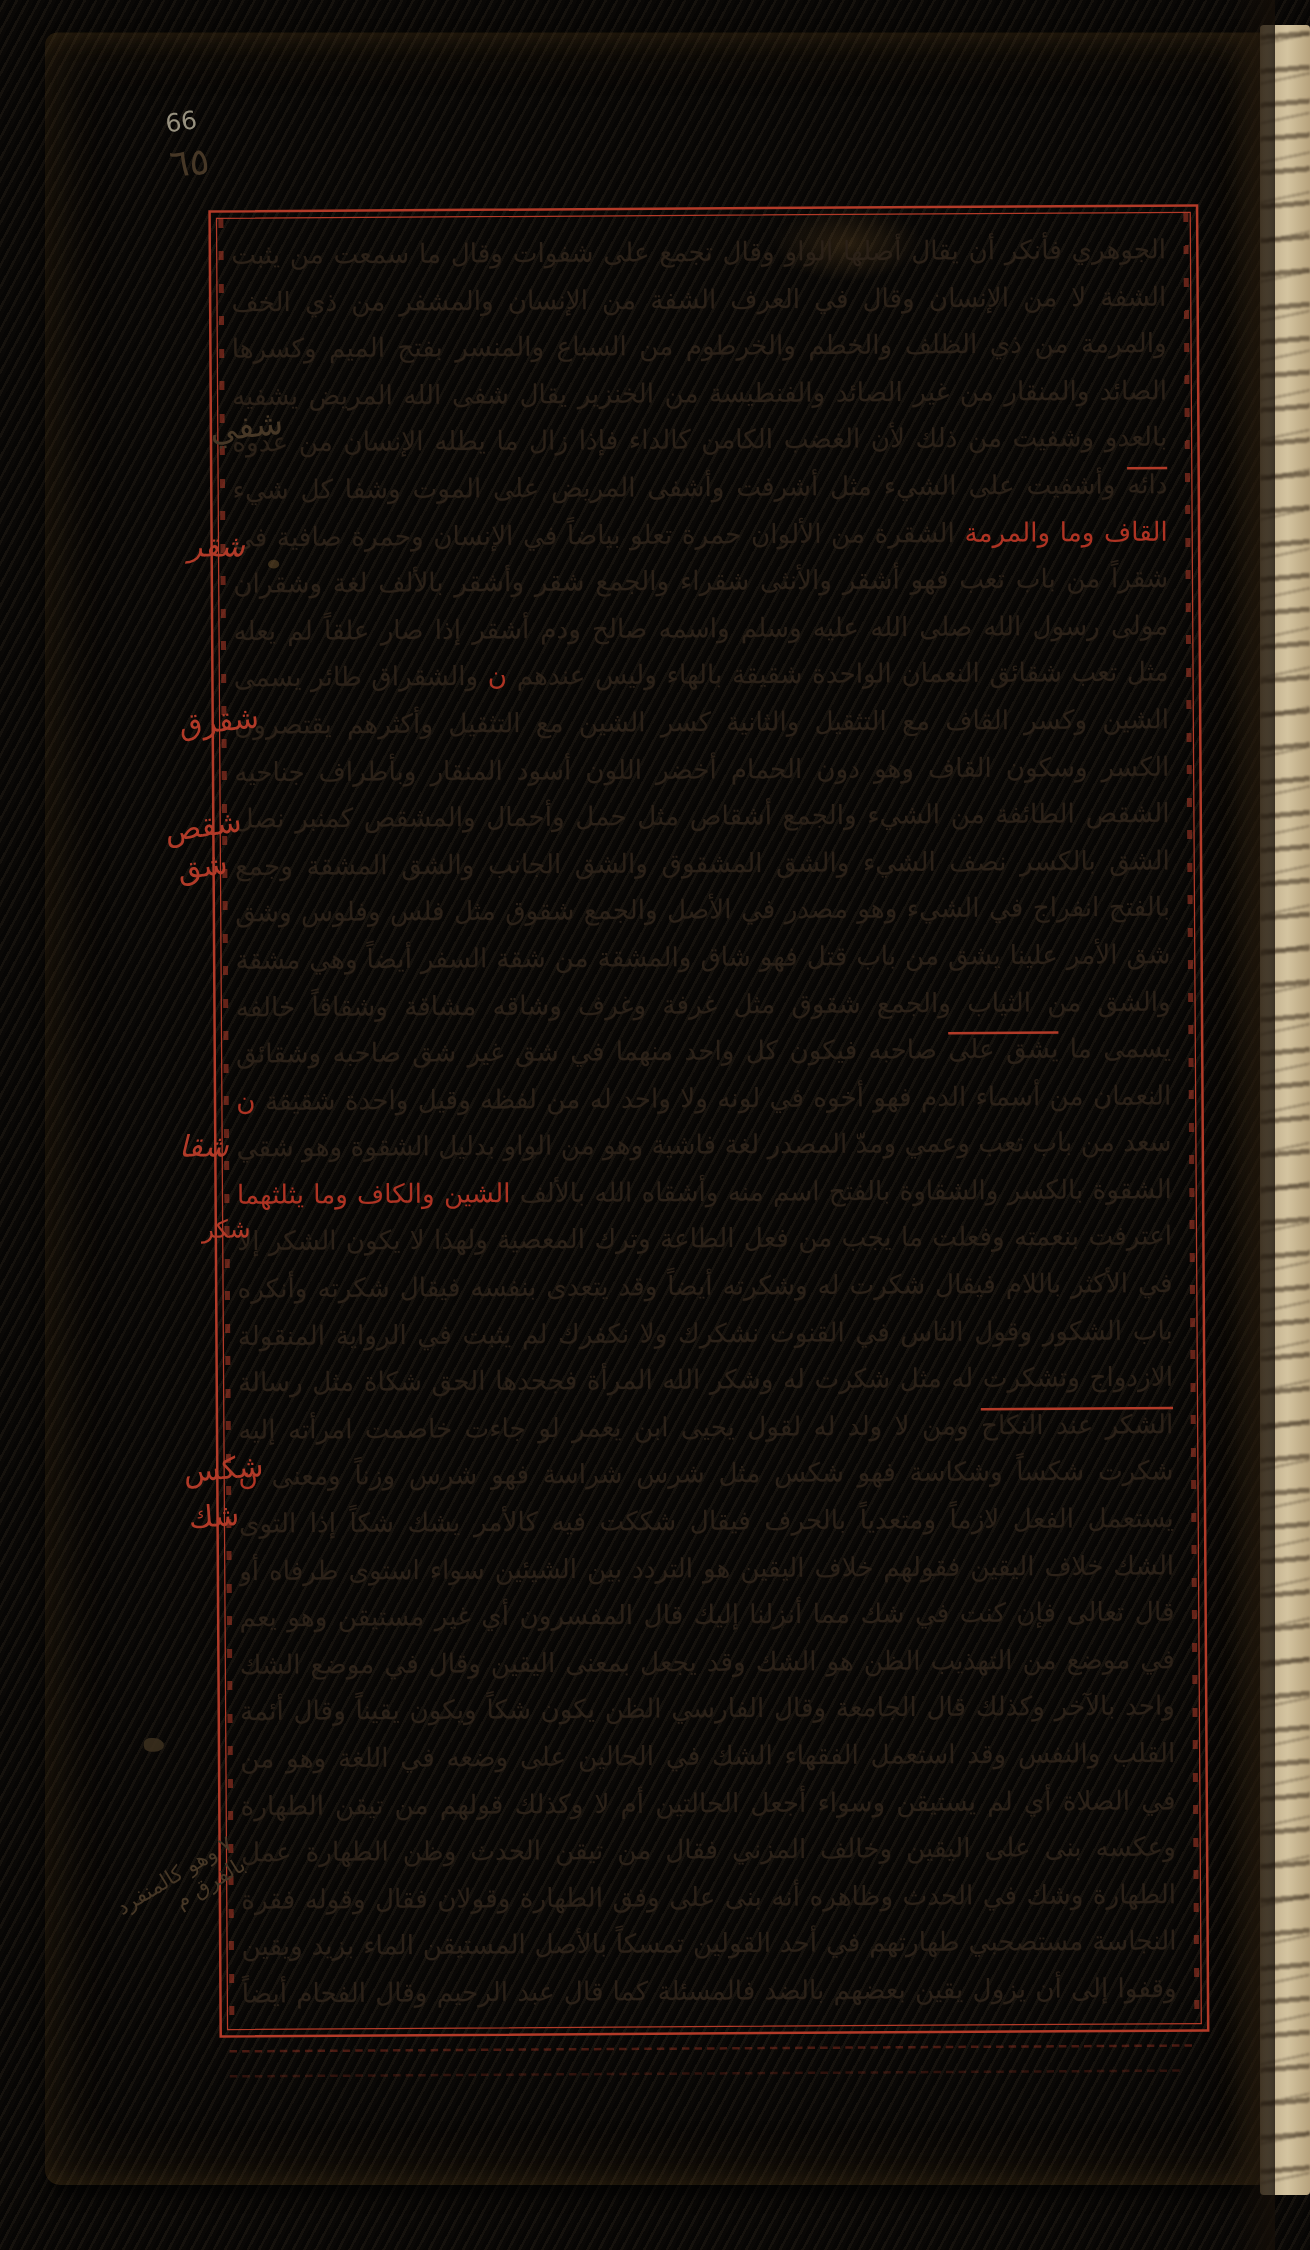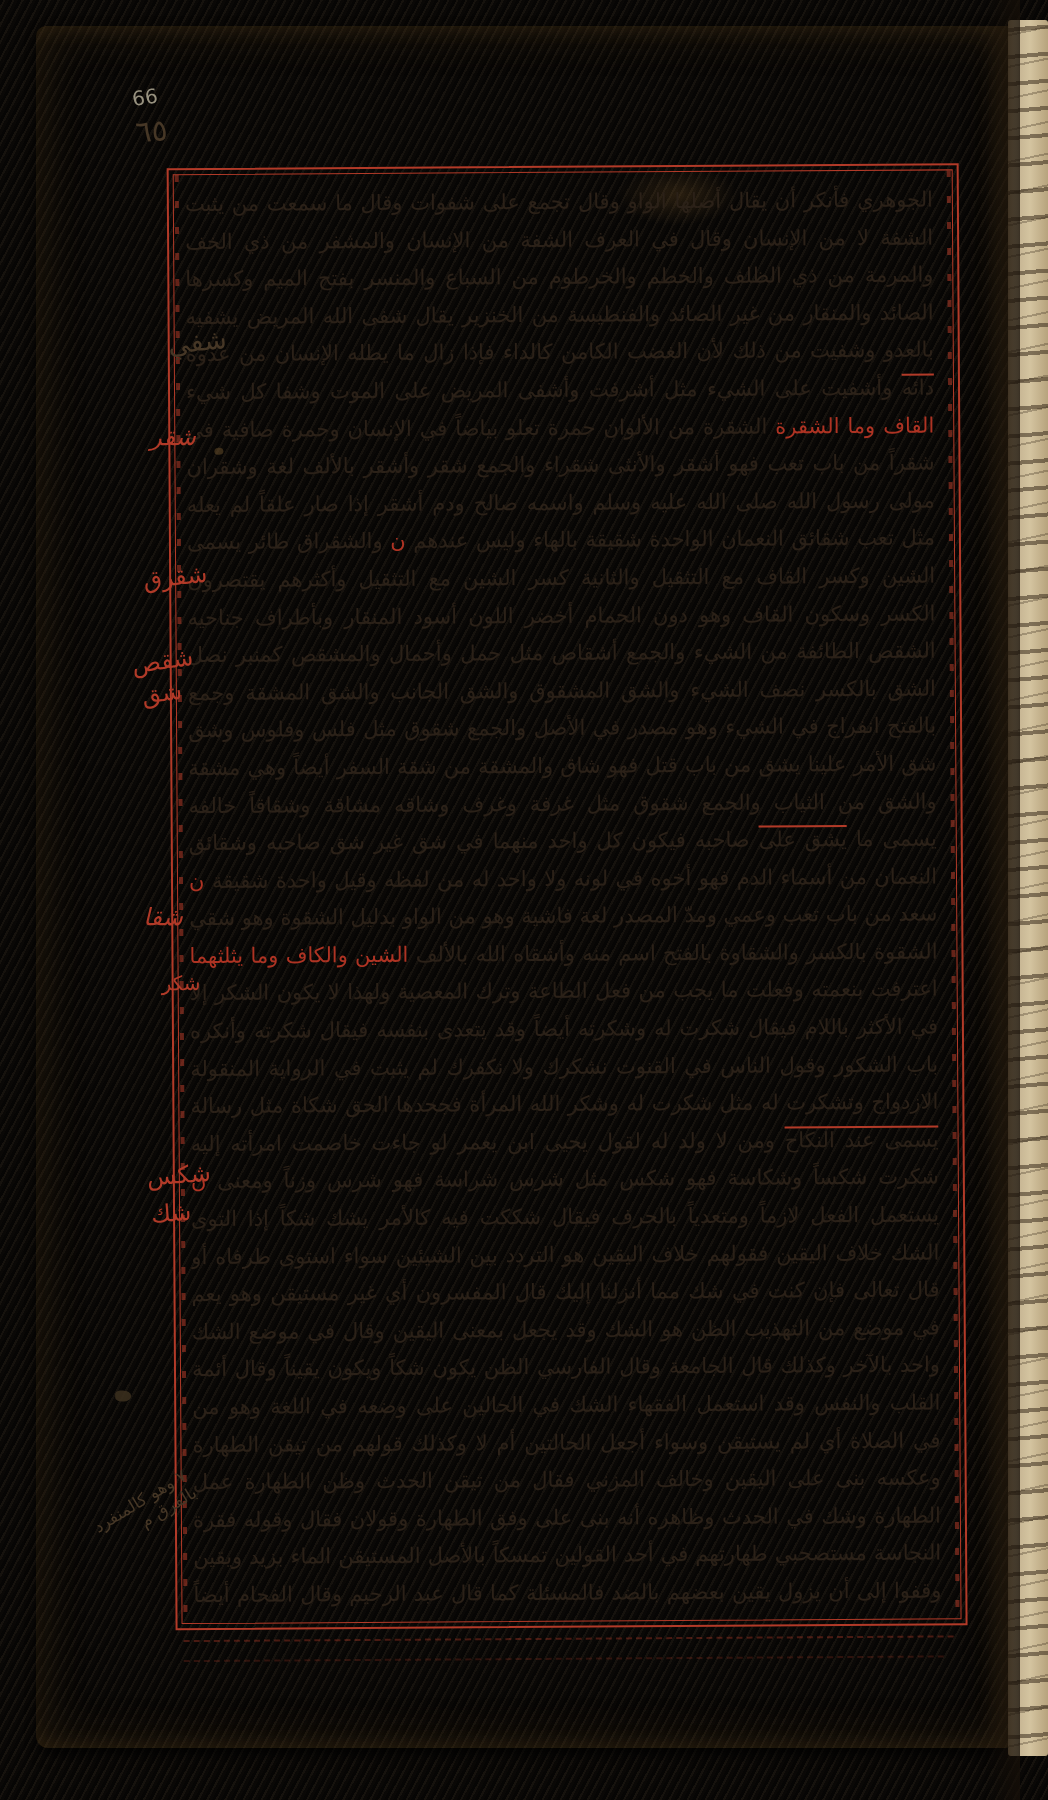--- a/index.html
+++ b/index.html
@@ -76,40 +76,40 @@
       <div class="ghost-line" style="left:142px;top:1612px;width:770px;"></div>
       <div class="ghost-line" style="left:142px;top:1632px;width:760px;opacity:.6;"></div>
 
       <div id="text-lines">
           <div class="line"><span class="">الجوهري فأنكر أن يقال أصلها الواو وقال تجمع على شفوات وقال ما سمعت من يثبت شفتاي كلمة ولا يكفي</span></div>
           <div class="line"><span class="">الشفة لا من الإنسان وقال في العرف الشفة من الإنسان والمشفر من ذي الخف والجحفلة من ذي الحافر والمقمة</span></div>
           <div class="line"><span class="">والمرمة من ذي الظلف والخطم والخرطوم من السباع والمنسر بفتح الميم وكسرها والبين مفتوح فيهما من ذي الجناح</span></div>
           <div class="line"><span class="">الصائد والمنقار من غير الصائد والفنطيسة من الخنزير يقال شفى الله المريض يشفيه من باب رمى شفاء فشفي وشفيت</span></div>
           <div class="line"><span class="">بالعدو وشفيت من ذلك لأن الغضب الكامن كالداء فإذا زال ما يطله الإنسان من عدوه فكأنه برئ من</span></div>
           <div class="line"><span class=" ol">دائه</span> <span class="">وأشفيت على الشيء مثل أشرفت وأشفى المريض على الموت وشفا كل شيء حرفه وزان الحصى</span> </div>
-          <div class="line"><span class="red">القاف وما الشقرة</span> <span class="">الشقرة من الألوان حمرة تعلو بياضاً في الإنسان وحمرة صافية في الخيل قال ابن فارس وشقر</span></div>
+          <div class="line"><span class="red">القاف وما والمرمة</span> <span class="">الشقرة من الألوان حمرة تعلو بياضاً في الإنسان وحمرة صافية في الخيل قال ابن فارس وشقر</span></div>
           <div class="line"><span class="">شقراً من باب تعب فهو أشقر والأنثى شقراء والجمع شقر وأشقر بالألف لغة وشقران وزان عثمان ومنه شقران</span></div>
           <div class="line"><span class="">مولى رسول الله صلى الله عليه وسلم واسمه صالح ودم أشقر إذا صار علقاً لم يعله غبار قال الأزهري الشقر</span></div>
           <div class="line"><span class="">مثل تعب شقائق النعمان الواحدة شقيقة بالهاء وليس عندهم</span> <span class="red">ن</span> <span class="">والشقراق طائر يسمى الأخيل وفيه لغات أحدها مع</span></div>
           <div class="line"><span class="">الشين وكسر القاف مع التثقيل والثانية كسر الشين مع التثقيل وأكثرهم يقتصرون وجعلها من لحن العوام والثالث</span></div>
           <div class="line"><span class="">الكسر وسكون القاف وهو دون الحمام أخضر اللون أسود المنقار وبأطراف جناحيه وظاهرهما حمرة</span> </div>
           <div class="line"><span class="">الشقص الطائفة من الشيء والجمع أشقاص مثل حمل وأحمال والمشقص كمنبر نصل عريض</span>  </div>
           <div class="line"><span class="">الشق بالكسر نصف الشيء والشق المشقوق والشق الجانب والشق المشقة وجمع الشقيق أشقاء مثل كريم وأشحاء والشق</span></div>
           <div class="line"><span class="">بالفتح انفراج في الشيء وهو مصدر في الأصل والجمع شقوق مثل فلس وفلوس وشق الشيء شقاً إذا انفرج فيه وهو</span></div>
           <div class="line"><span class="">شق الأمر علينا يشق من باب قتل فهو شاق والمشقة من شقة السفر أيضاً وهي مشقة شاقة إذا كانت بعيدة</span></div>
           <div class="line"><span class="">والشق من الثياب والجمع شقوق مثل غرفة وغرف وشاقه مشاقة وشقاقاً خالفه وحقيقته أن يأتي كل واحد</span></div>
           <div class="line"><span class="">يسمى ما</span> <span class=" ol">يشق على</span> <span class="">صاحبه فيكون كل واحد منهما في شق غير شق صاحبه وشقائق النعمان هو الشقر هي ذلك لأن</span></div>
           <div class="line"><span class="">النعمان من أسماء الدم فهو أخوه في لونه ولا واحد له من لفظه وقيل واحدة شقيقة</span> <span class="red">ن</span> </div>
           <div class="line"><span class="">سعد من باب تعب وعمي ومدّ المصدر لغة فاشية وهو من الواو بدليل الشقوة وهو شقي والجمع أشقياء و</span></div>
           <div class="line"><span class="">الشقوة بالكسر والشقاوة بالفتح اسم منه وأشقاه الله بالألف</span> <span class="red">الشين والكاف وما يثلثهما</span> </div>
           <div class="line"><span class="">اعترفت بنعمته وفعلت ما يجب من فعل الطاعة وترك المعصية ولهذا لا يكون الشكر إلا على القول والعمل ويتعدى</span></div>
           <div class="line"><span class="">في الأكثر باللام فيقال شكرت له وشكرته أيضاً وقد يتعدى بنفسه فيقال شكرته وأنكره الأصمعي في المزيد وقال</span></div>
           <div class="line"><span class="">باب الشكور وقول الناس في القنوت نشكرك ولا نكفرك لم يثبت في الرواية المنقولة عن عمر بن الخطاب إنما هو</span></div>
           <div class="line"><span class="">الازدواج وتشكرت له مثل شكرت له وشكر الله المرأة فجحدها الحق شكاة مثل رسالة وسهام وقد يطلق</span></div>
-          <div class="line"><span class=" ol">يسمى عند النكاح</span> <span class="">ومن لا ولد له لقول يحيى ابن يعمر لو جاءت خاصمت امرأته إليه فمهما أن من سألتك ثمن شكرها</span></div>
+          <div class="line"><span class=" ol">الشكر عند النكاح</span> <span class="">ومن لا ولد له لقول يحيى ابن يعمر لو جاءت خاصمت امرأته إليه فمهما أن من سألتك ثمن شكرها</span></div>
           <div class="line"><span class="">شكرت شكساً وشكاسة فهو شكس مثل شرس شراسة فهو شرس وزناً ومعنى</span> <span class="red">ن</span> </div>
           <div class="line"><span class="">يستعمل الفعل لازماً ومتعدياً بالحرف فيقال شككت فيه كالأمر يشك شكاً إذا التوى وتشككت فيه قال أئمة اللغة</span></div>
           <div class="line"><span class="">الشك خلاف اليقين فقولهم خلاف اليقين هو التردد بين الشيئين سواء استوى طرفاه أو رجح أحدهما على الآخر</span></div>
           <div class="line"><span class="">قال تعالى فإن كنت في شك مما أنزلنا إليك قال المفسرون أي غير مستيقن وهو يعم الحالتين وقال الأزهري</span></div>
           <div class="line"><span class="">في موضع من التهذيب الظن هو الشك وقد يجعل بمعنى اليقين وقال في موضع الشك نقيض اليقين ففسر كل</span></div>
           <div class="line"><span class="">واحد بالآخر وكذلك قال الجامعة وقال الفارسي الظن يكون شكاً ويكون يقيناً وقال أئمة اللغة الشك اضطراب</span></div>
           <div class="line"><span class="">القلب والنفس وقد استعمل الفقهاء الشك في الحالين على وضعه في اللغة وهو من</span>  </div>
           <div class="line"><span class="">في الصلاة أي لم يستيقن وسواء أجعل الحالتين أم لا وكذلك قولهم من تيقن الطهارة وشك في الحدث</span></div>
           <div class="line"><span class="">وعكسه بنى على اليقين وخالف المزني فقال من تيقن الحدث وظن الطهارة عمل بالظن ووافق فيمن تيقن</span></div>
           <div class="line"><span class="">الطهارة وشك في الحدث وظاهره أنه بنى على وفق الطهارة وقولان فقال وقوله فقرة ذاته بأنه ملك الغالب مستند</span></div>

